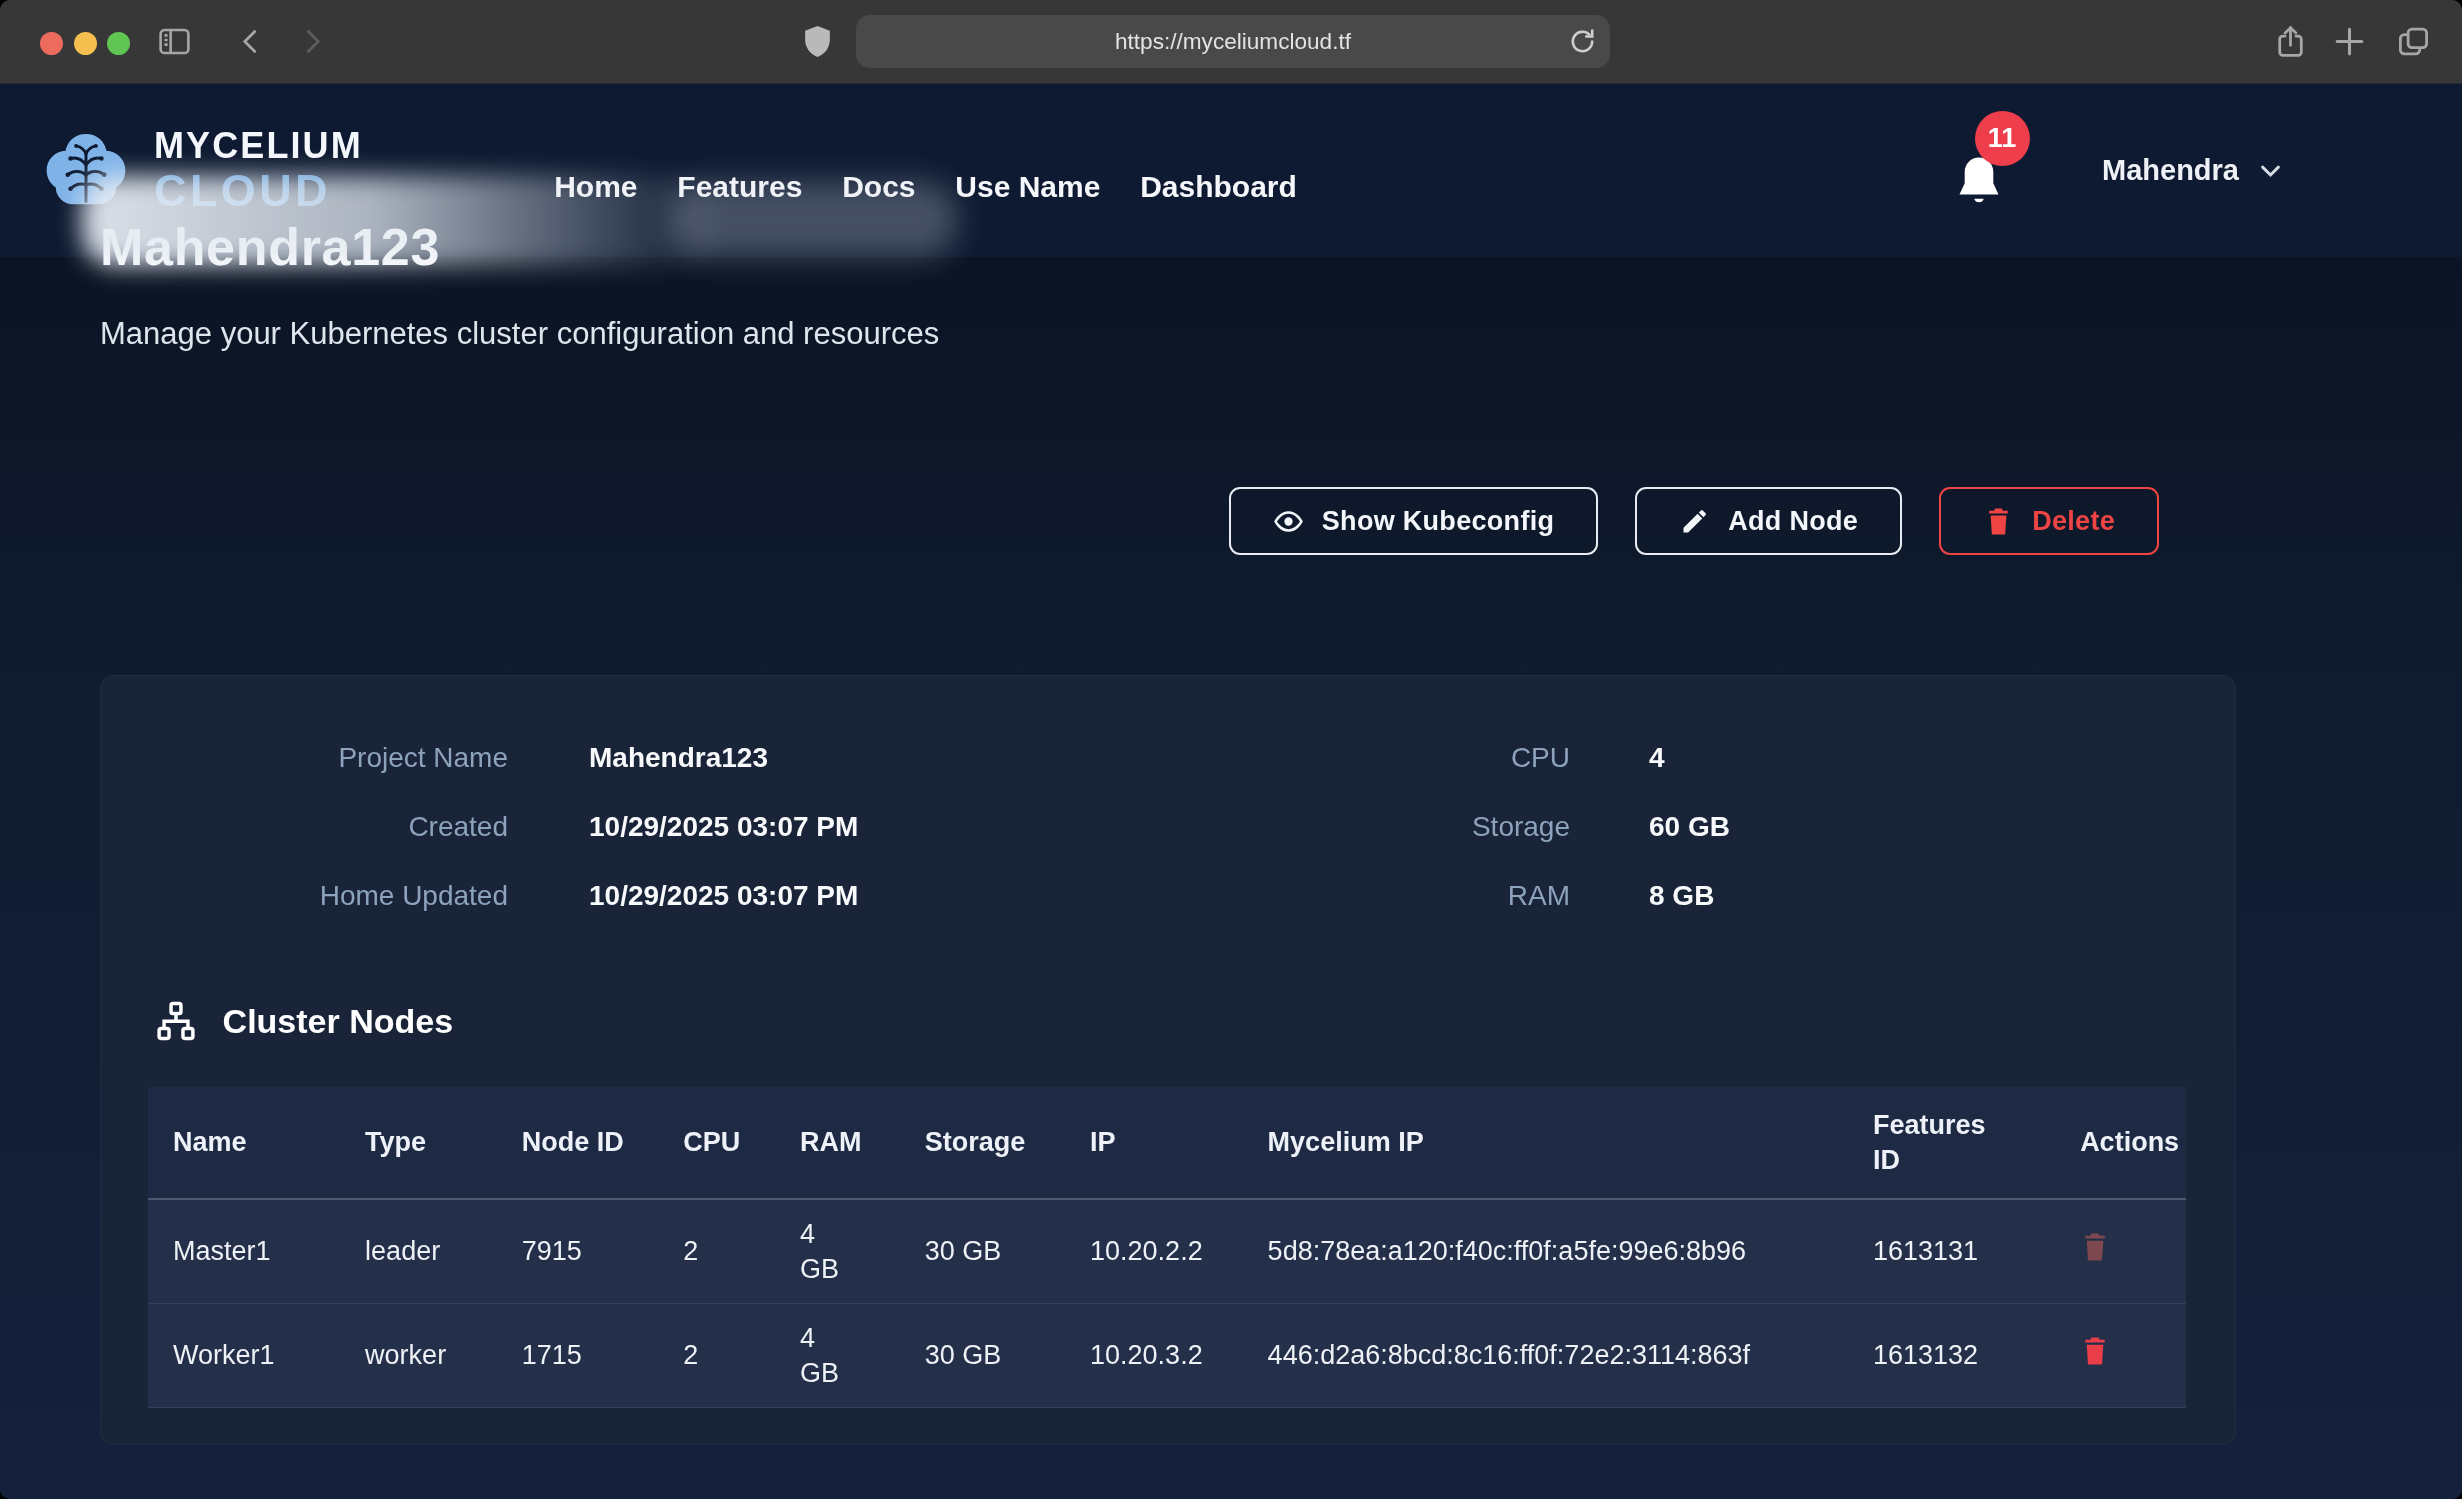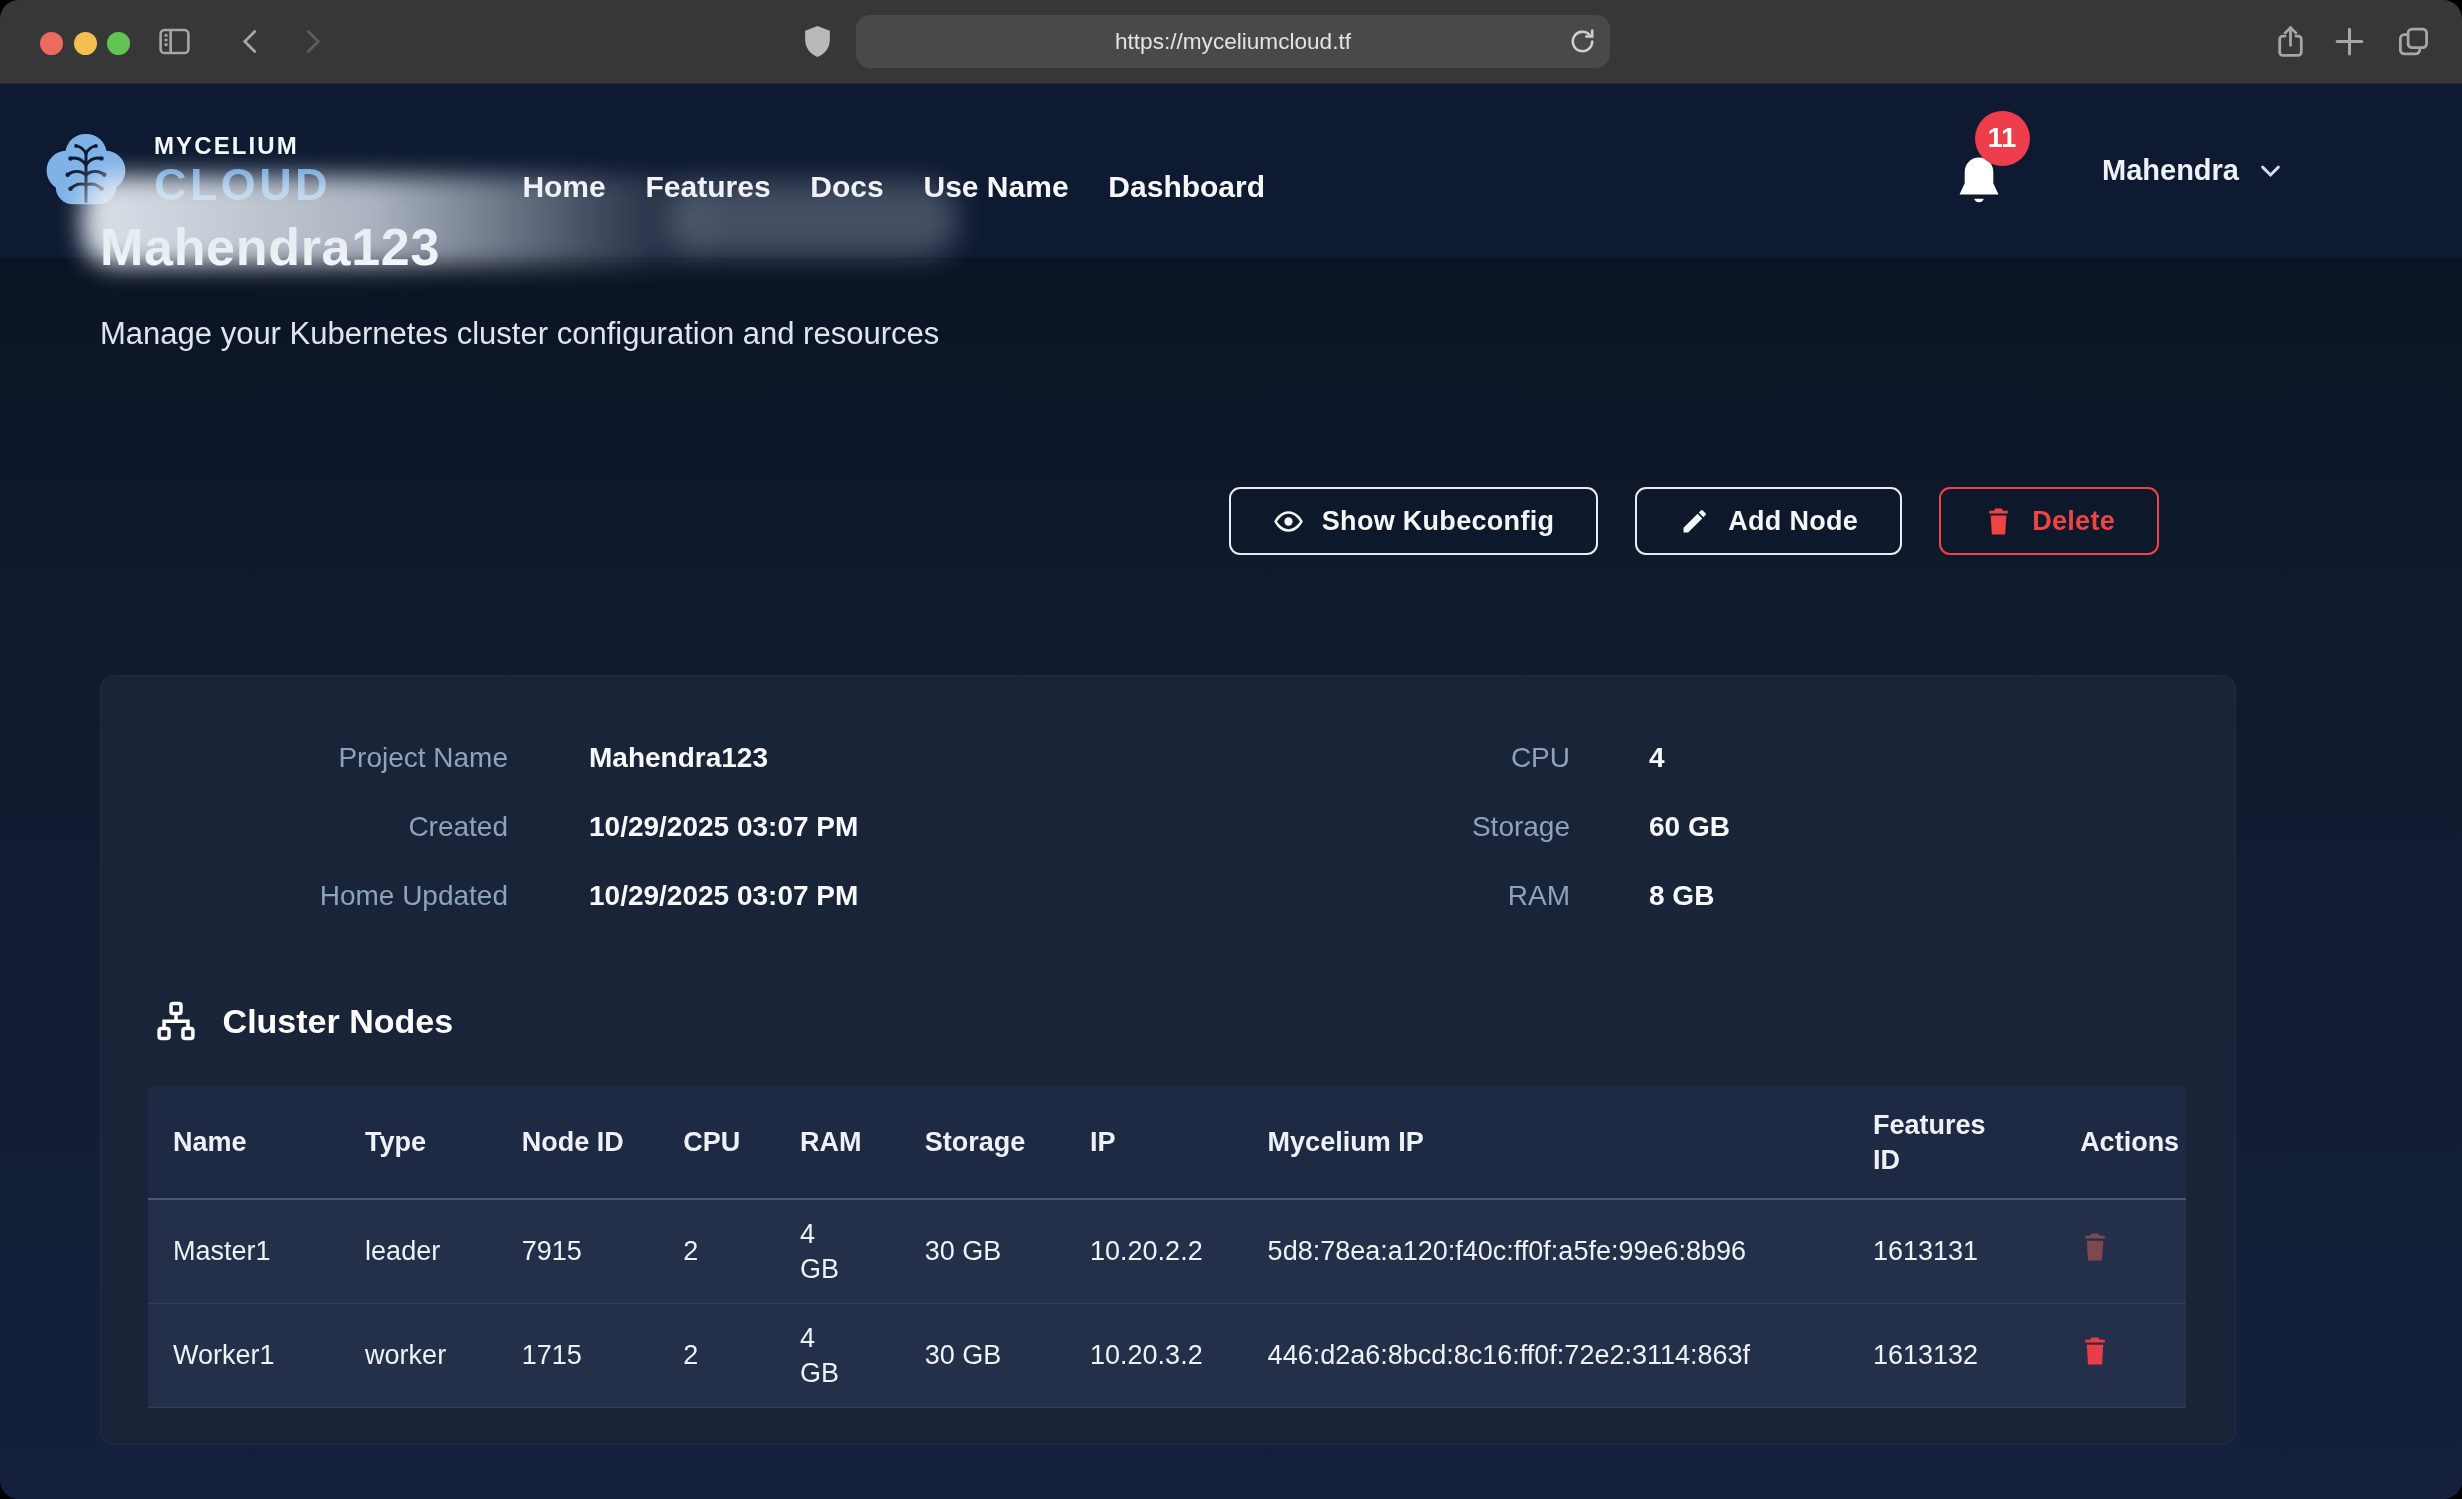--- a/index.html
+++ b/index.html
@@ -1,18 +1,18 @@
 <!DOCTYPE html>
 <html style="font-size:11px"><head>
 <meta charset="utf-8">
 <style>
   html,body{margin:0;padding:0;background:#000;width:2462px;height:1499px;overflow:hidden;
     font-family:"Liberation Sans",sans-serif;}
   #stage{position:relative;width:2462px;height:1499px;background:#000;}
-  .window{position:absolute;inset:0;border-radius:19px;overflow:hidden;background:#0e1a31;}
+  .window{position:absolute;inset:0;border-radius:10px;overflow:hidden;background:#0e1a31;}
 
   
   .chrome{position:relative;height:83px;background:#373737;border-bottom:1.4px solid #2a2a2a;}
   .dot{position:absolute;top:32px;width:23px;height:23px;border-radius:50%;}
   .dot.red{left:40px;background:#ed6a5e;}
   .dot.yellow{left:74px;background:#f4bf4f;}
   .dot.green{left:107px;background:#61c554;}
   .chrome-ic{position:absolute;top:23px;width:37px;height:37px;color:#a6a6a6;}
   .chrome-ic svg{width:100%;height:100%;}
   .ic-sidebar{left:156px;}
@@ -27,21 +27,21 @@
   .ic-share{left:2272px;}
   .ic-plus{left:2331px;}
   .ic-tabs{left:2395px;}
 
   
   .navbar{position:relative;height:173px;background:#0e1a31;display:flex;align-items:center;
     padding:0 178px 0 41px;z-index:4;}
   .brand{display:flex;align-items:center;}
   .brand-icon{width:90px;height:81px;}
   .brand-text{margin-left:23px;display:flex;flex-direction:column;line-height:1;}
-  .brand-l1{color:#f4f7fb;font-size:24px;font-weight:800;letter-spacing:2.1px;}
+  .brand-l1{color:#f4f7fb;font-size:36px;font-weight:800;letter-spacing:2.1px;}
   .brand-l2{color:#5b9bd8;font-size:45px;font-weight:800;letter-spacing:3.4px;margin-top:4.1px;}
   .nav-links{display:flex;gap:37px;margin-left:190px;margin-top:32px;}
   .nav-link{color:#f5f7fa;font-size:30px;font-weight:700;padding:6.8px 1.4px;cursor:pointer;}
   .nav-right{margin-left:auto;display:flex;align-items:center;gap:97px;}
   .bell-wrap{position:relative;margin-top:23px;width:52px;height:59px;}
   .bell-wrap svg{width:52px;height:59px;color:#fff;}
   .badge{position:absolute;top:-42px;right:-24.6px;min-width:55px;height:55px;border-radius:50%;
     background:#ee3d4b;color:#fff;font-size:27px;font-weight:700;display:flex;
     align-items:center;justify-content:center;}
   .user-wrap{display:flex;align-items:center;gap:18px;cursor:pointer;}

